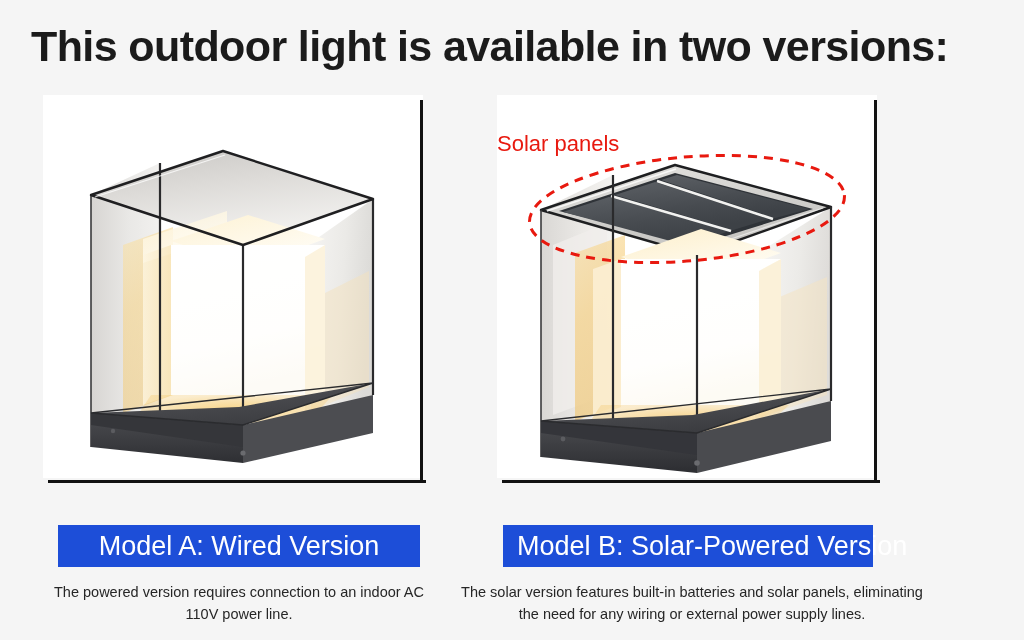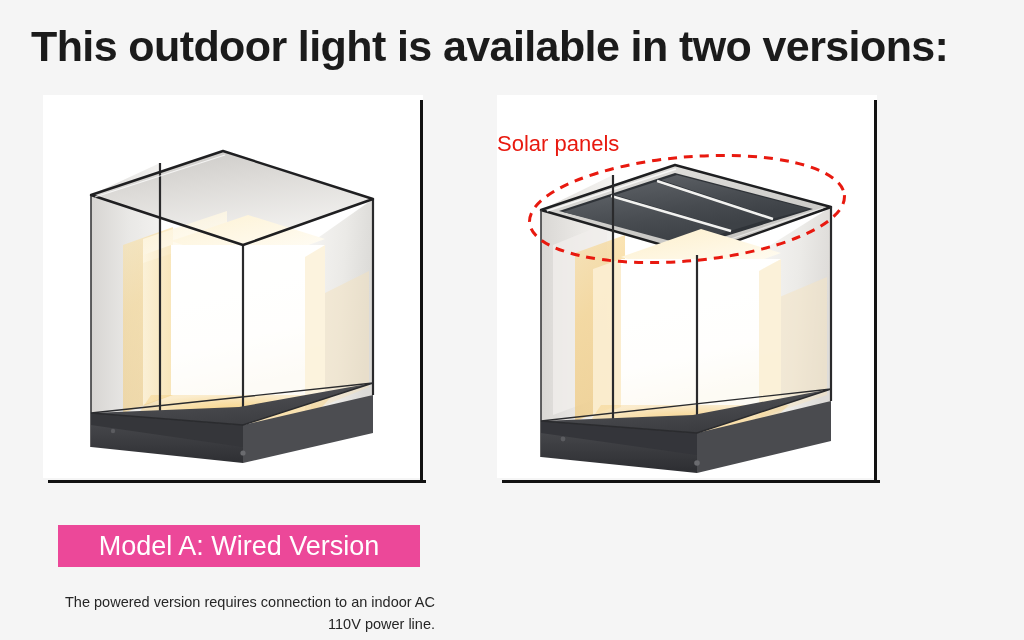--- a/index.html
+++ b/index.html
@@ -93,40 +93,40 @@
     top: 0;
     width: 380px;
     height: 383px;
     pointer-events: none;
   }
 
   
   .caption-bar {
     position: absolute;
     top: 430px;
-    background: #ec4899;
+    background: #1d4ed8;
     color: #ffffff;
     font-size: 27px;
     line-height: 42px;
     height: 42px;
     text-align: center;
     white-space: nowrap;
     padding: 0 14px;
     box-sizing: border-box;
   }
   #caption-bar-a { left: 15px;  width: 362px; }
   #caption-bar-b { left: 6px;   width: 370px; }
 
   
   .description {
     position: absolute;
-    top: 496px;
+    top: 486px;
     width: 392px;
     left: 0;
-    text-align: right;
+    text-align: center;
     font-size: 14.5px;
     line-height: 22px;
     color: #262626;
   }
   #description-b { width: 470px; left: -40px; }
 </style>
 </head>
 <body>
 
 <div id="page-title">This outdoor light is available in two versions:</div>
@@ -338,14 +338,16 @@
     <svg class="annotation-ellipse" viewBox="0 0 380 383">
       <ellipse cx="190" cy="114" rx="158" ry="52" fill="none" stroke="#e8190f" stroke-width="3" stroke-dasharray="9 7" transform="rotate(-5 190 114)"></ellipse>
     </svg>
 
     <div id="solar-annotation-label">Solar panels</div>
 
     <div class="bracket-v"></div>
     <div class="bracket-h"></div>
   </div>
 
-
+  <div class="caption-bar" id="caption-bar-b">Model B: Solar-Powered Version</div>
+
+  <div class="description" id="description-b">The solar version features built-in batteries and solar panels, eliminating the need for any wiring or external power supply lines.</div>
 </div>
 
 </body></html>

